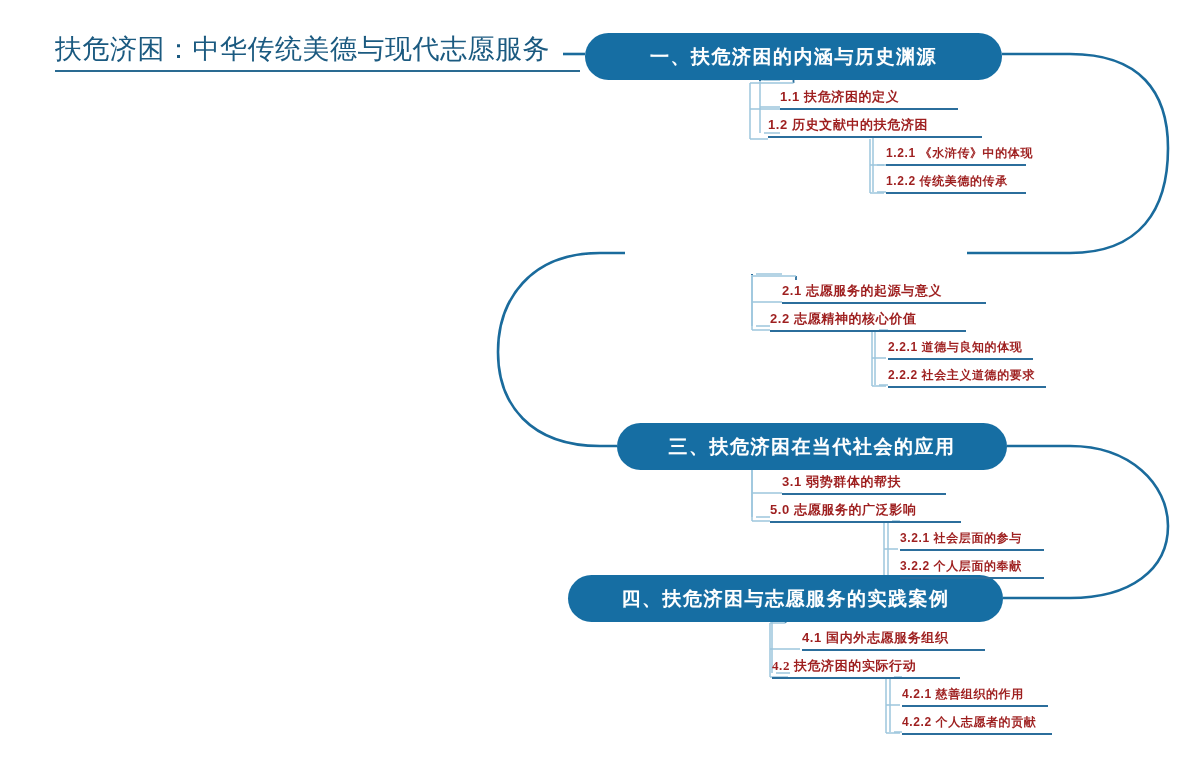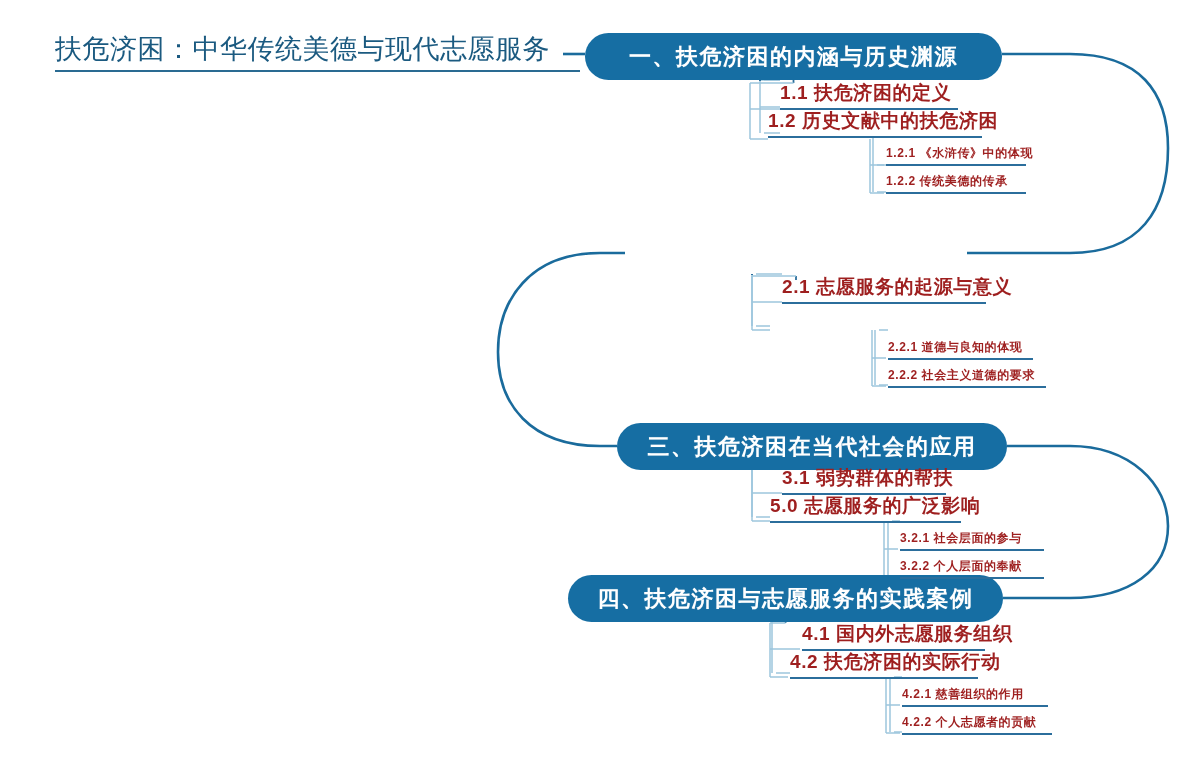--- a/index.html
+++ b/index.html
@@ -46,21 +46,21 @@
     font-family: "Liberation Serif", "DejaVu Serif", serif;
   }
 
   
   .pill {
     position: absolute;
     background: #166ea3;
     border-radius: 999px;
     color: #ffffff;
     font-weight: bold;
-    font-size: 22px;
+    font-size: 19px;
     letter-spacing: 1.5px;
     display: flex;
     align-items: center;
     justify-content: center;
     white-space: nowrap;
     height: 47px;
     font-family: "Liberation Serif", "DejaVu Serif", serif;
     text-shadow: 0 0 1px rgba(255,255,255,0.25);
   }
 
@@ -71,21 +71,21 @@
     font-weight: bold;
     white-space: nowrap;
     font-family: "Liberation Sans", "DejaVu Sans", sans-serif;
     letter-spacing: 0.6px;
     display: flex;
     align-items: flex-end;
     padding-bottom: 2px;
     height: 22px;
   }
   .leaf.l2 {
-    font-size: 19px;
+    font-size: 13px;
     border-bottom: 2.4px solid #2b6e9c;
   }
   .leaf.l3 {
     font-size: 12px;
     border-bottom: 2.4px solid #2b6e9c;
   }
 </style>
 </head>
 <body>
 
@@ -208,26 +208,27 @@
   <div class="pill" style="left:617px; top:423px; width:390px;">三、扶危济困在当代社会的应用</div>
 
   <div class="pill" style="left:568px; top:575px; width:435px;">四、扶危济困与志愿服务的实践案例</div>
 
   <div class="leaf l2" style="left:780px; top:88px; width:178px;">1.1 扶危济困的定义</div>
   <div class="leaf l2" style="left:768px; top:116px; width:214px;">1.2 历史文献中的扶危济困</div>
   <div class="leaf l3" style="left:886px; top:144px; width:140px;">1.2.1 《水浒传》中的体现</div>
   <div class="leaf l3" style="left:886px; top:172px; width:140px;">1.2.2 传统美德的传承</div>
 
   <div class="leaf l2" style="left:782px; top:282px; width:204px;">2.1 志愿服务的起源与意义</div>
+  <div class="leaf l2" style="left:770px; top:310px; width:196px;">2.2 志愿精神的核心价值</div>
   <div class="leaf l3" style="left:888px; top:338px; width:145px;">2.2.1 道德与良知的体现</div>
   <div class="leaf l3" style="left:888px; top:366px; width:158px;">2.2.2 社会主义道德的要求</div>
 
   <div class="leaf l2" style="left:782px; top:473px; width:164px;">3.1 弱势群体的帮扶</div>
   <div class="leaf l2" style="left:770px; top:501px; width:191px;">5.0 志愿服务的广泛影响</div>
   <div class="leaf l3" style="left:900px; top:529px; width:144px;">3.2.1 社会层面的参与</div>
   <div class="leaf l3" style="left:900px; top:557px; width:144px;">3.2.2 个人层面的奉献</div>
 
   <div class="leaf l2" style="left:802px; top:629px; width:183px;">4.1 国内外志愿服务组织</div>
-  <div class="leaf l2" style="left:790px; top:657px; width:188px;">4.2 扶危济困的实际行动</div>
+  <div class="leaf l2" style="left:772px; top:657px; width:188px;font-family:Liberation Serif, serif;">4.2 扶危济困的实际行动</div>
   <div class="leaf l3" style="left:902px; top:685px; width:146px;">4.2.1 慈善组织的作用</div>
   <div class="leaf l3" style="left:902px; top:713px; width:150px;">4.2.2 个人志愿者的贡献</div>
 
 </div>
 
 </body></html>

